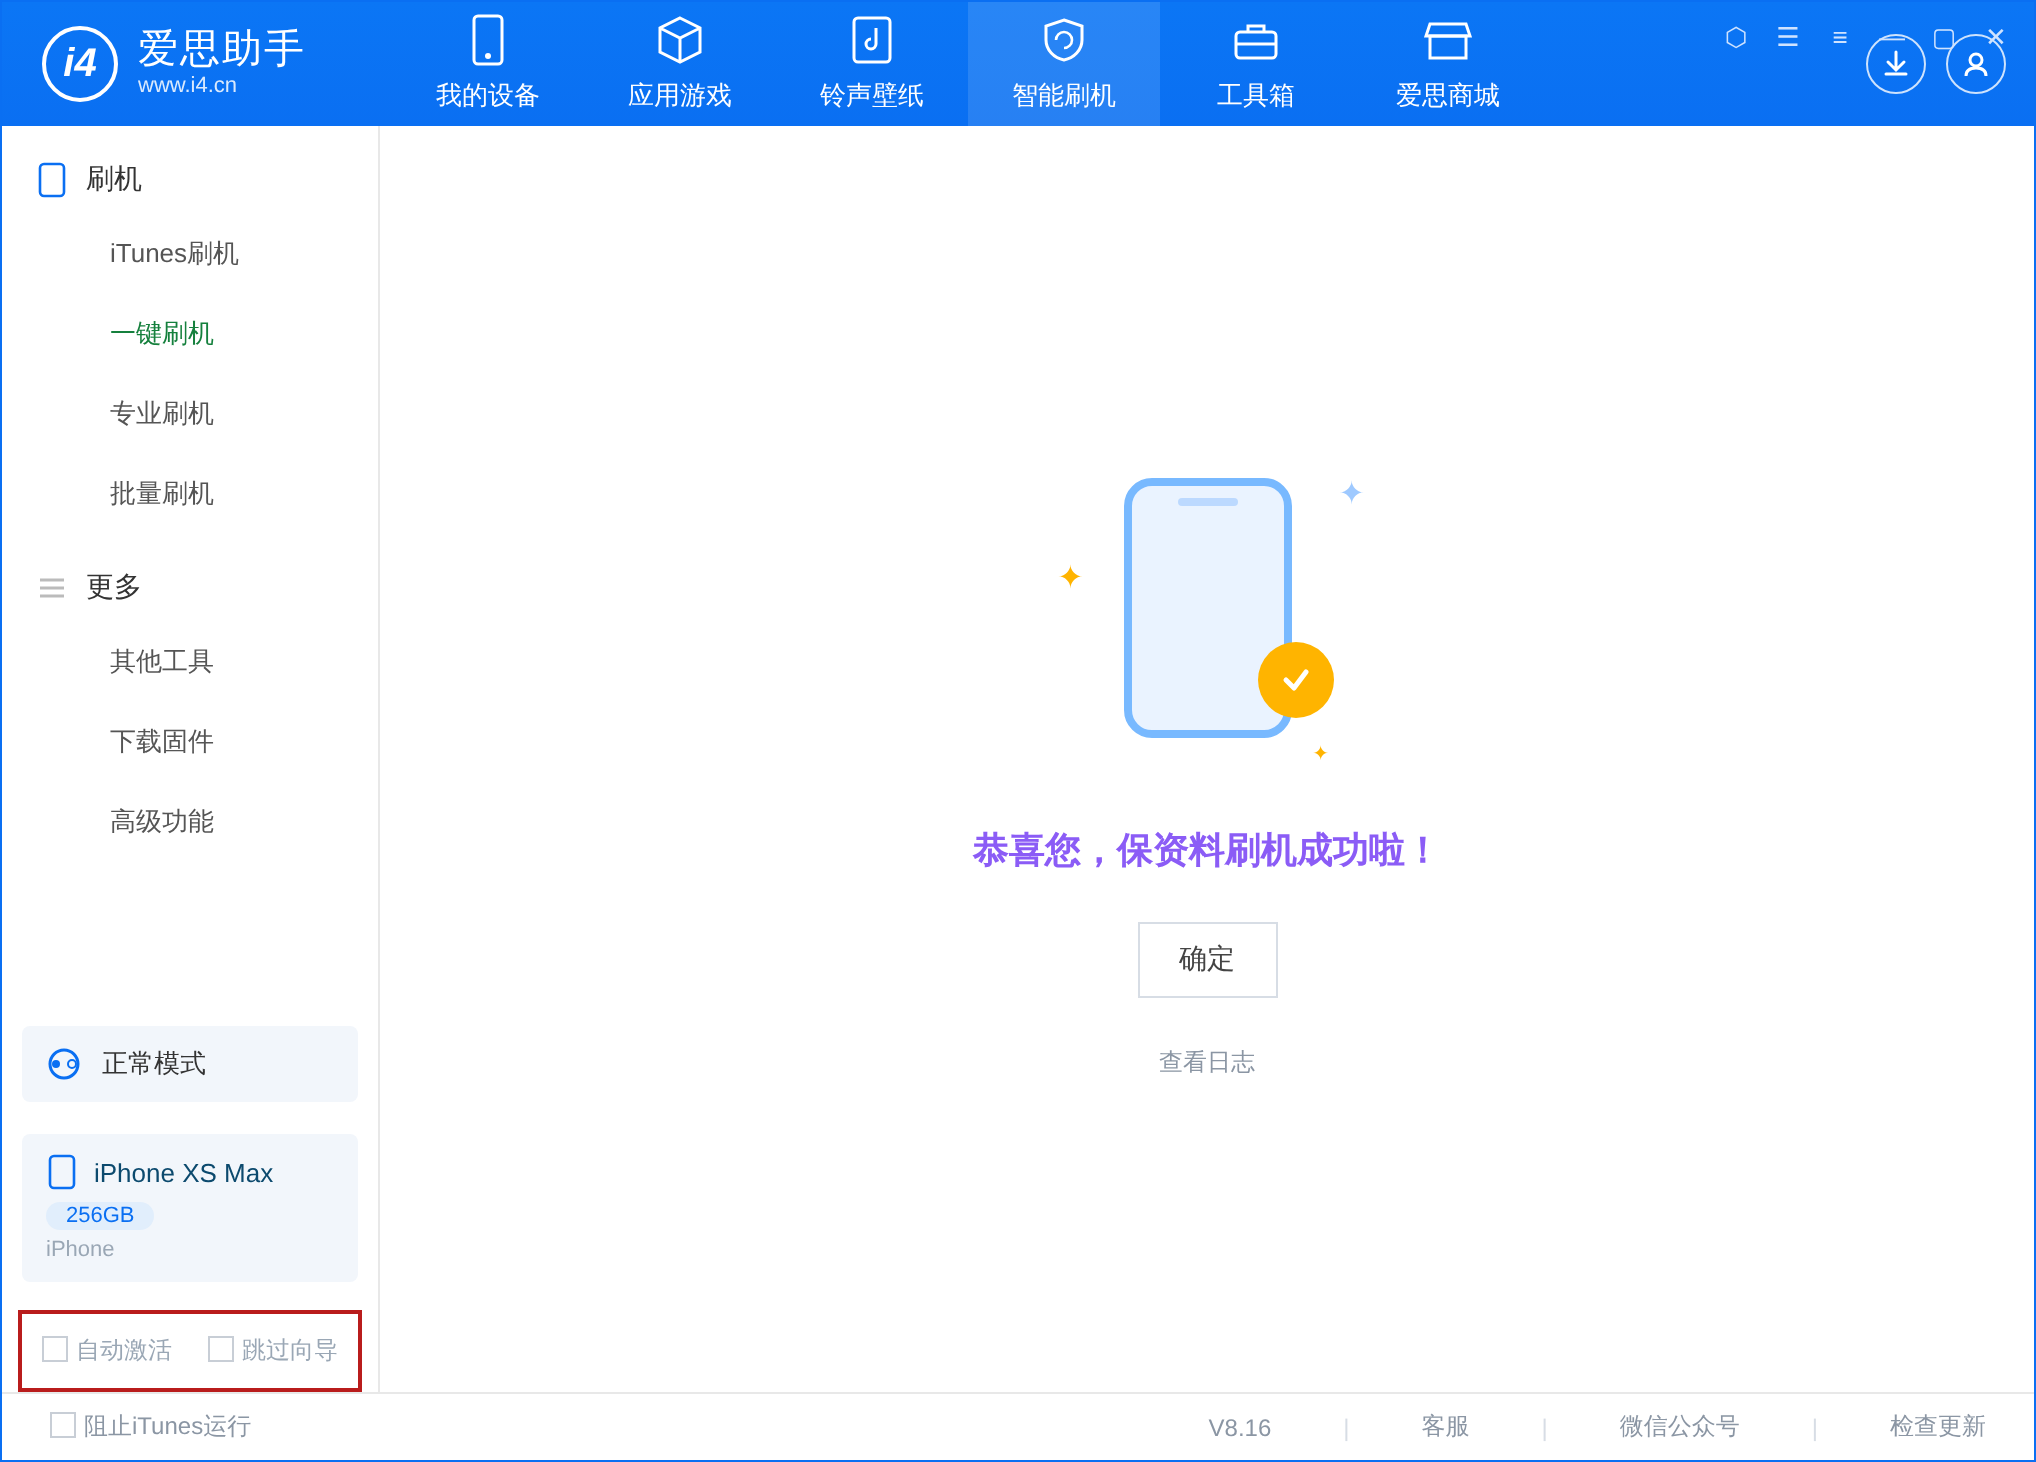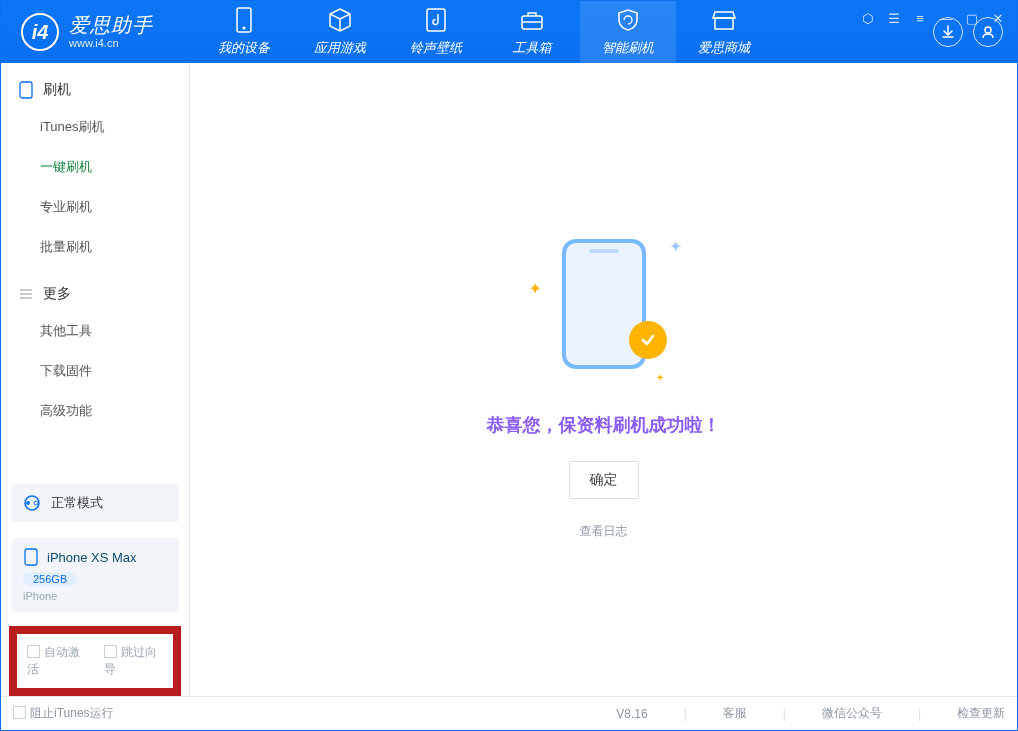--- a/index.html
+++ b/index.html
@@ -15,23 +15,23 @@
   }
   .logo {
     width: 195px; display: flex; align-items: center; padding-left: 20px; gap: 10px;
   }
   .logo-icon {
     width: 38px; height: 38px; border: 2.5px solid #fff; border-radius: 50%;
     display: flex; align-items: center; justify-content: center; font-weight: bold; font-size: 20px;
     font-style: italic;
   }
   .logo-text { display:flex; flex-direction:column; line-height:1.15;}
-  .logo-title { font-size: 20px; font-weight: 500; letter-spacing:1px;font-style:italic;}
+  .logo-title { font-size: 20px; font-weight: 500; letter-spacing:1px;}
   .logo-sub { font-size: 11px; opacity: 0.85; }
-  .tabs { display: flex; font-style: italic; }
+  .tabs { display: flex; }
   .tab {
     width: 96px; display: flex; flex-direction: column; align-items: center; justify-content: center;
     gap: 6px; cursor: pointer; font-size: 13px;
   }
   .tab.active { background: rgba(255,255,255,0.12); }
   .tab-icon { width: 26px; height: 26px; display:flex; align-items:center; justify-content:center;}
   .header-right {
     margin-left: auto; display:flex; align-items:center; padding-right: 14px; gap: 10px;
   }
   .win-controls { position:absolute; top:8px; right:10px; display:flex; gap:8px; }
@@ -43,34 +43,34 @@
   .body { flex:1; display:flex; min-height:0;}
   .sidebar {
     width: 189px; border-right:1px solid #e8e8e8; display:flex; flex-direction:column;
     font-size:13px; color:#333;
   }
   .side-section-hdr {
     display:flex; align-items:center; gap:10px; padding: 18px 18px 8px 18px;
     color:#333; font-size:14px;
   }
   .side-item {
-    padding: 11px 0 11px 39px; cursor:pointer; color:#555;
+    padding: 11px 0 11px 54px; cursor:pointer; color:#555;
   }
   .side-item.active { color:#15803d; }
   .side-spacer { flex:1; }
   .device-card {
     margin: 8px 10px; background:#f2f6fb; border-radius:4px; padding:10px 12px;
   }
   .mode-card { display:flex; align-items:center; gap:10px; }
   .device-name { color:#0c4a6e; font-weight:400; font-size:13px;}
   .device-cap { display:inline-block; margin-top:6px; background:#e1eefc; color:#0a6ff2;
                 border-radius:10px; padding:1px 10px; font-size:11px;}
   .device-type { color:#9aa7b5; font-size:11px; margin-top:4px;}
   .bottom-opts {
-    border:8px solid #b91c1c; margin:6px 8px 0 8px; padding:10px; display:flex; gap:18px;
+    border:2px solid #b91c1c; margin:6px 8px 0 8px; padding:10px; display:flex; gap:18px;
     color:#9aa7b5; font-size:12px; align-items:center;
   }
   .cb { width:13px; height:13px; border:1px solid #c8ced6; display:inline-block; margin-right:4px;
         vertical-align:-2px; cursor:pointer; background:#fff;}
   
   .main { flex:1; display:flex; flex-direction:column; align-items:center; justify-content:center; gap:24px;}
   .illus { width:170px; height:170px; position:relative;}
   .phone { position:absolute; left:50%; top:50%; transform:translate(-50%,-50%);
            width:84px; height:130px; border:4px solid #78b9ff; border-radius:14px; background:#eaf3ff;}
   .phone:before { content:""; position:absolute; left:50%; top:6px; transform:translateX(-50%);
@@ -78,21 +78,21 @@
   .check { position:absolute; right:22px; bottom:30px; width:38px; height:38px; background:#ffb400;
            border-radius:50%; display:flex; align-items:center; justify-content:center;}
   .sparkle { position:absolute; color:#ffb400; font-size:16px;}
   .msg { font-size:18px; color:#8b5cf6;font-weight:bold; }
   .ok-btn { border:1px solid #d7dde5; background:#fff; padding:9px 20px; font-size:14px;
             color:#444; cursor:pointer;}
   .log-link { color:#8b96a4; font-size:12px; text-decoration:none; cursor:pointer;}
   
   .footer {
     height:34px; border-top:1px solid #e8e8e8; display:flex; align-items:center;
-    font-size:12px; color:#8b96a4; padding:0 12px;
+    font-size:12px; color:#8b96a4; padding:0 24px;
   }
   .footer-right { margin-left:auto; display:flex; align-items:center; gap:36px;}
   .footer-right .sep { color:#d7dde5;}
   .footer-link { cursor:pointer; }
   .hdr-wrap { position:relative; }
 </style>
 </head>
 <body>
 
 <div class="window">
@@ -133,38 +133,38 @@
         </div>
         <div class="tab">
           <span class="tab-icon">
             <svg width="22" height="26" viewBox="0 0 22 26">
                 <rect x="2" y="2" width="18" height="22" rx="2" fill="none" stroke="#fff" stroke-width="1.5"></rect>
                 <path d="M13 7 L13 15 A2.5 2.5 0 1 1 10.5 12.5" fill="none" stroke="#fff" stroke-width="1.5"></path>
               </svg>
           </span>
           <span>铃声壁纸</span>
         </div>
+        <div class="tab active">
+          <span class="tab-icon">
+            <svg width="26" height="26" viewBox="0 0 26 26">
+                <path d="M13 3 L22 6 V13 C22 18 18 22 13 23 C8 22 4 18 4 13 V6 Z" fill="none" stroke="#fff" stroke-width="1.5"></path>
+                <path d="M9 13 A4 4 0 1 1 13 17" fill="none" stroke="#fff" stroke-width="1.3"></path>
+              </svg>
+          </span>
+          <span>智能刷机</span>
+        </div>
         <div class="tab">
           <span class="tab-icon">
             <svg width="26" height="24" viewBox="0 0 26 24">
                 <rect x="3" y="8" width="20" height="13" rx="2" fill="none" stroke="#fff" stroke-width="1.5"></rect>
                 <path d="M9 8 V5 H17 V8" fill="none" stroke="#fff" stroke-width="1.5"></path>
                 <line x1="3" y1="14" x2="23" y2="14" stroke="#fff" stroke-width="1.5"></line>
               </svg>
           </span>
           <span>工具箱</span>
-        </div>
-        <div class="tab active">
-          <span class="tab-icon">
-            <svg width="26" height="26" viewBox="0 0 26 26">
-                <path d="M13 3 L22 6 V13 C22 18 18 22 13 23 C8 22 4 18 4 13 V6 Z" fill="none" stroke="#fff" stroke-width="1.5"></path>
-                <path d="M9 13 A4 4 0 1 1 13 17" fill="none" stroke="#fff" stroke-width="1.3"></path>
-              </svg>
-          </span>
-          <span>智能刷机</span>
         </div>
         <div class="tab">
           <span class="tab-icon">
             <svg width="26" height="24" viewBox="0 0 26 24">
                 <path d="M4 4 H22 L24 10 H2 Z" fill="none" stroke="#fff" stroke-width="1.5"></path>
                 <rect x="4" y="10" width="18" height="11" fill="none" stroke="#fff" stroke-width="1.5"></rect>
               </svg>
           </span>
           <span>爱思商城</span>
         </div>

